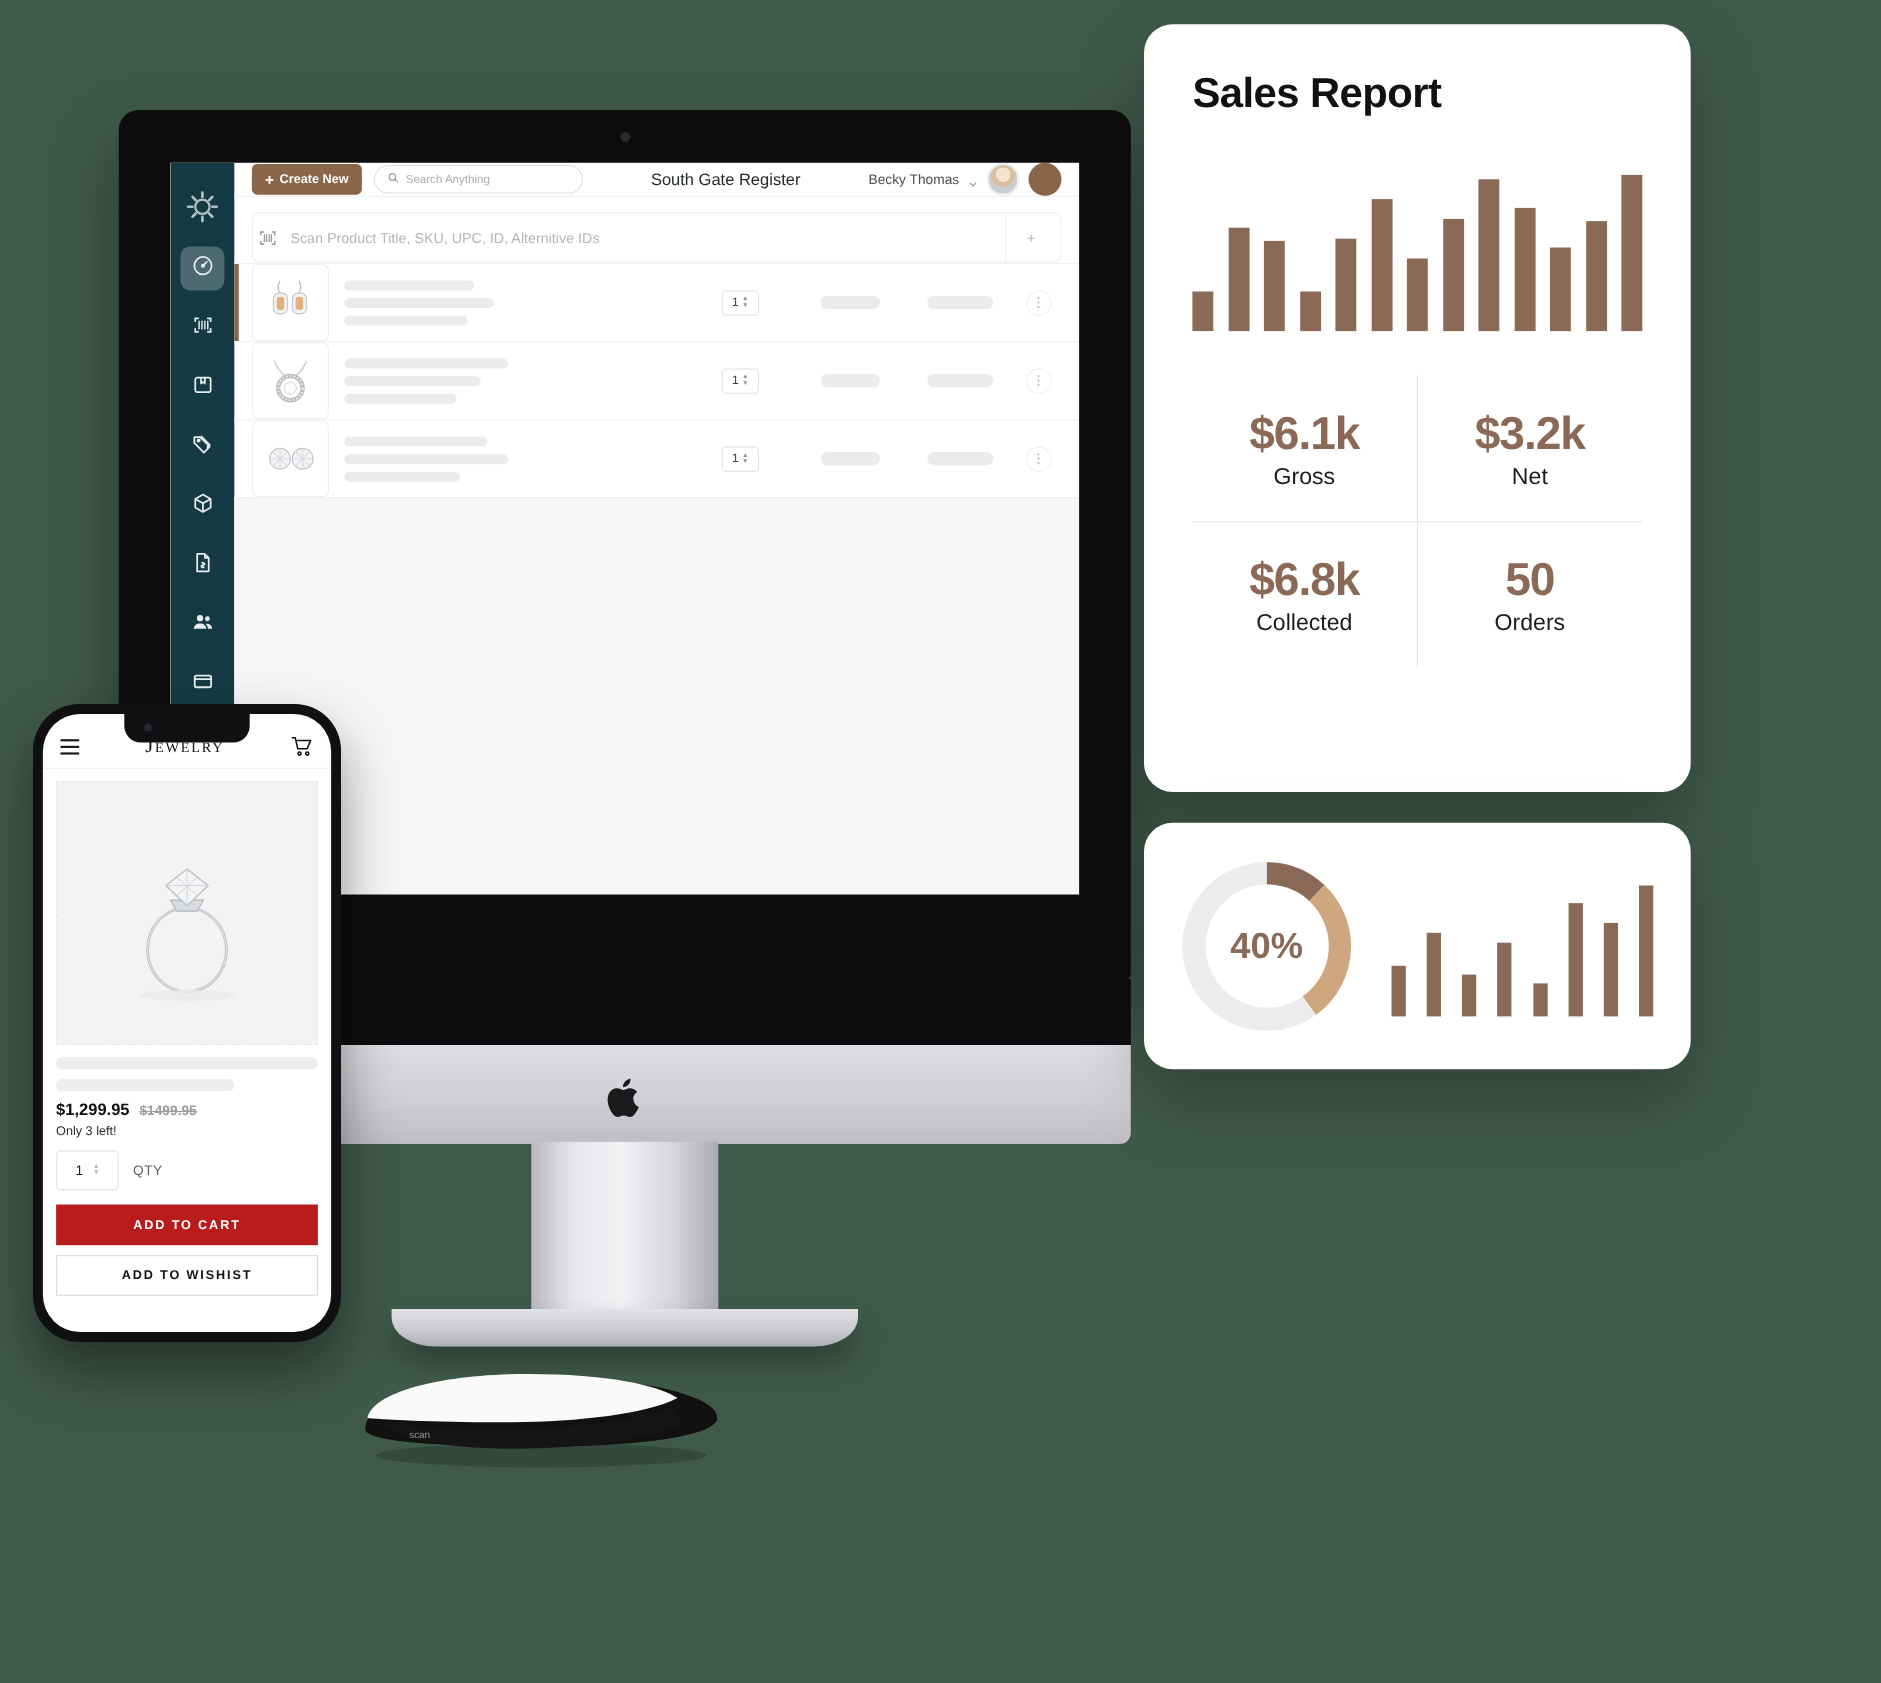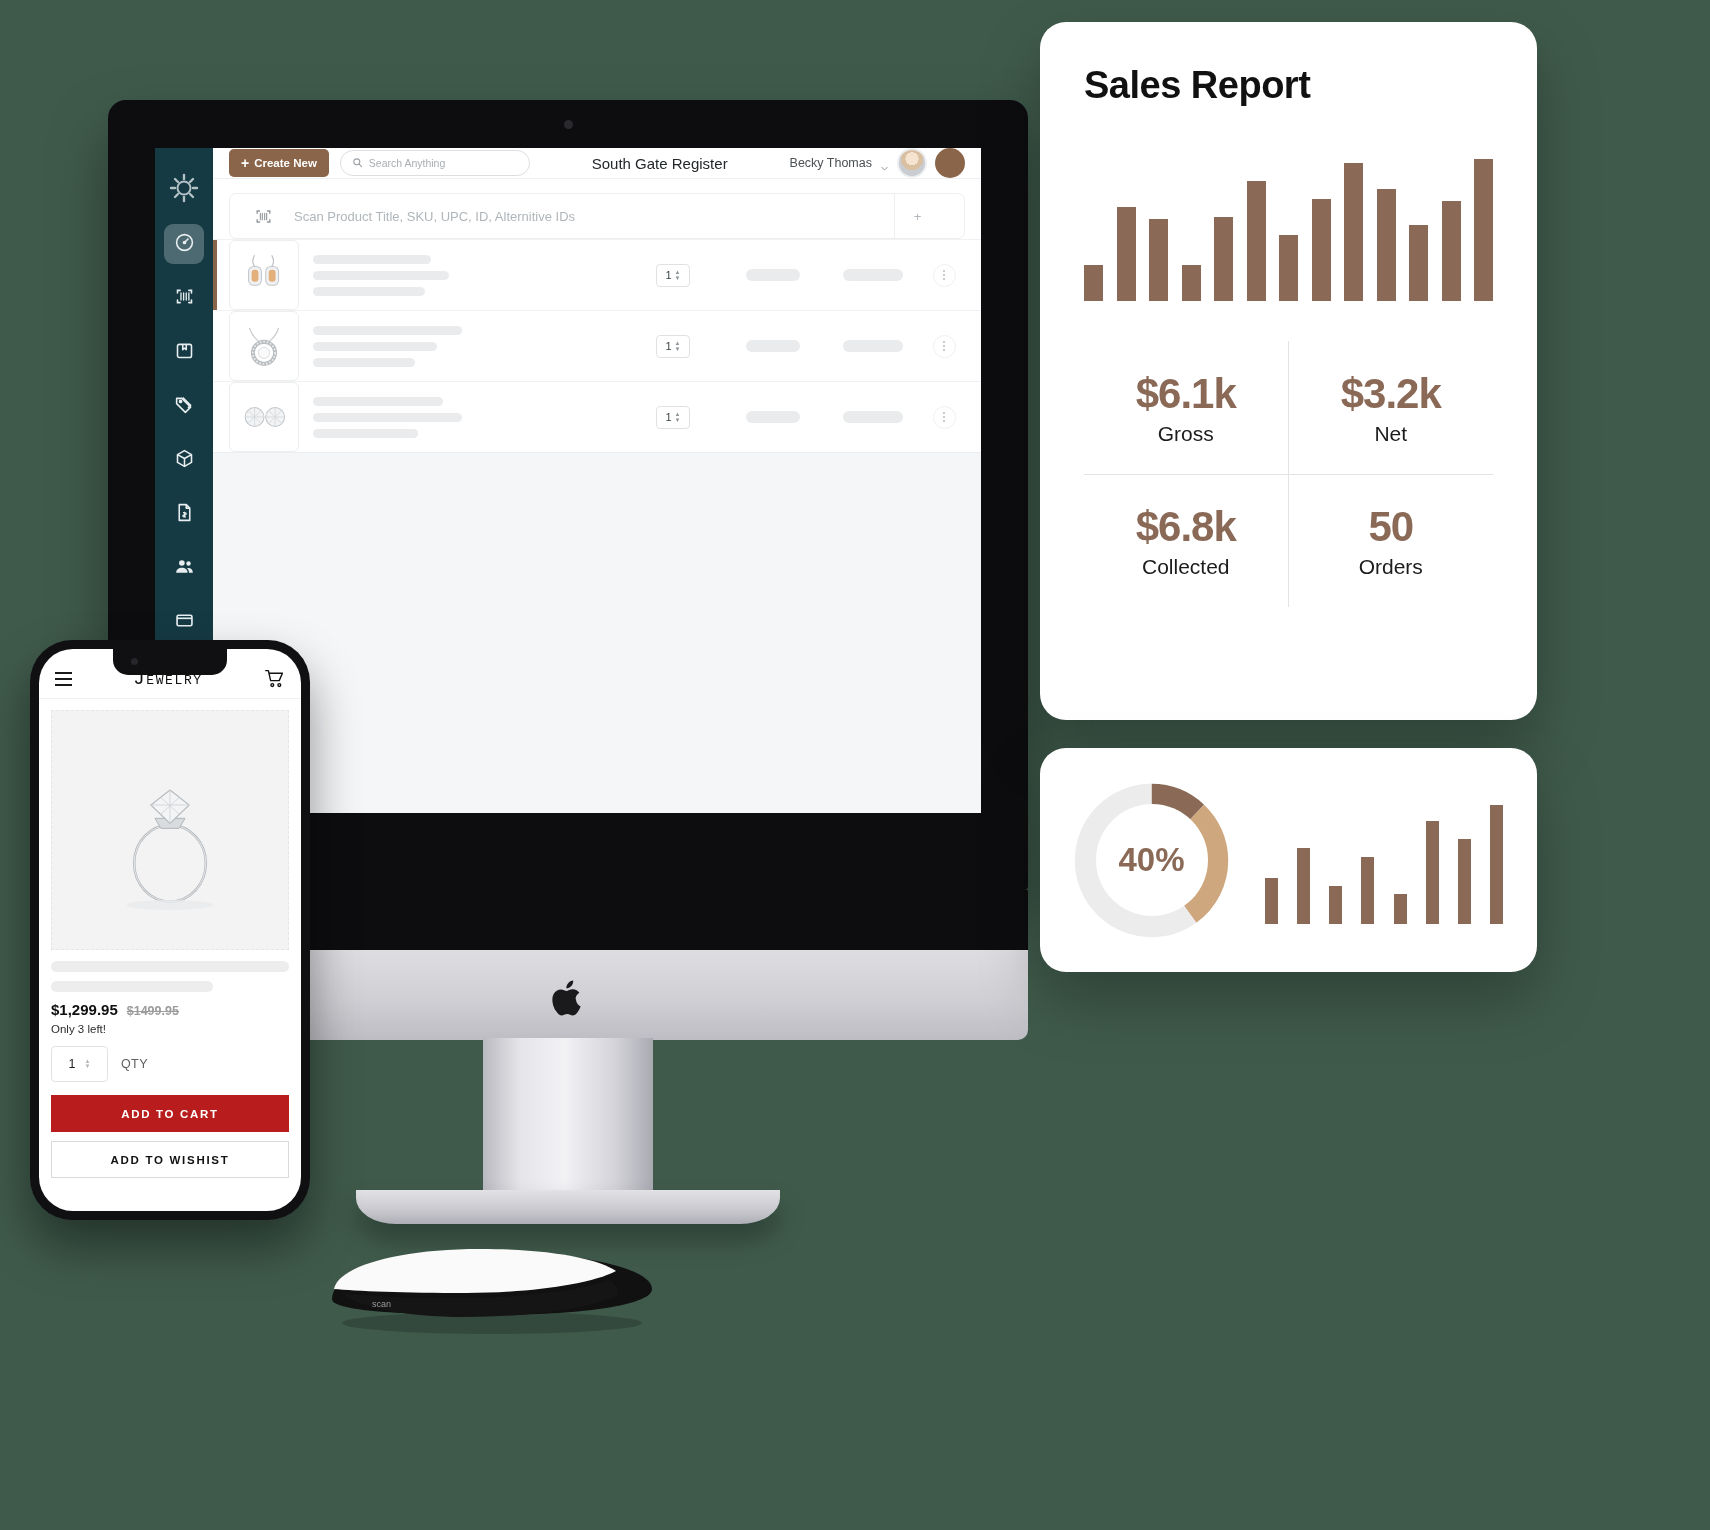--- a/index.html
+++ b/index.html
@@ -55,21 +55,21 @@
   .reg-title { flex:1; text-align:center; font-size:15px; color:#23282b; }
   .usr { display:flex; align-items:center; gap:8px; }
   .usr-name { font-size:12.5px; color:#4a5054; }
   .usr-chev { width:9px; height:9px; color:#8d9498; }
   .avatar { width:30px; height:30px; border-radius:50%; flex:0 0 30px;
             background:radial-gradient(circle at 50% 34%,#f6e3cf 0 30%,#d9c0a3 31% 52%,#c9ccd0 53% 100%);
             border:2px solid #eceef0; }
   .avatar2 { width:30px; height:30px; border-radius:50%; flex:0 0 30px; background:#8a6549; }
 
   .scanbar { margin:14px 16px 0; height:46px; border:1px solid #eceef0; border-radius:7px;
-             display:flex; align-items:center; gap:21px; padding:0 24px; background:#fff; }
+             display:flex; align-items:center; gap:11px; padding:0 4px; background:#fff; }
   .scanbar .bc { width:19px; height:19px; color:#8f979b; flex:0 0 19px; }
   .scanbar span { font-size:13px; color:#b0b6ba; }
   .scan-plus { width:46px; display:flex; align-items:center; justify-content:center;
                font-size:23px; color:#6c7478; border-left:1px solid #eceef0; height:46px; }
 
   .thead { display:flex; align-items:center; height:38px; padding:0 16px; margin-top:8px;
            font-size:12.5px; color:#3a4145; }
   .th-item { flex:1; }
   .th-qty { width:100px; text-align:center; }
   .th-price { width:100px; text-align:center; }
@@ -103,21 +103,21 @@
   .ph-inner { position:relative; width:100%; height:100%; background:#fff;
               border-radius:34px; overflow:hidden; display:flex; flex-direction:column; }
   .notch { position:absolute; left:50%; top:0; margin-left:-57px; width:114px; height:26px;
            background:#101013; border-radius:0 0 15px 15px; z-index:4; }
   .notch i { position:absolute; left:18px; top:9px; width:7px; height:7px; border-radius:50%;
              background:#26262c; }
   .ph-head { height:50px; display:flex; align-items:center; justify-content:space-between;
              padding:10px 16px 0; flex:0 0 50px; border-bottom:1px solid #f0f0f0; }
   .burger { display:flex; flex-direction:column; gap:4px; }
   .burger i { width:17px; height:2px; background:#1a1a1a; display:block; }
-  .brand { font-family:Liberation Mono, monospace; font-size:19px; letter-spacing:1.6px;
+  .brand { font-family:Liberation Serif, serif; font-size:19px; letter-spacing:1.6px;
            color:#111; font-variant:small-caps; }
   .cart-ic { width:21px; height:21px; color:#111; }
   .ph-img { margin:11px 12px 0; height:240px; background:#f3f3f3; border:1px dashed #e6e6e6;
             display:flex; align-items:center; justify-content:center; }
   .ph-body { padding:11px 12px 0; }
   .ph-ln { height:11px; border-radius:6px; background:#ededed; margin-bottom:9px; }
   .price-row { display:flex; align-items:baseline; gap:9px; margin-top:0; }
   .price { font-size:15px; font-weight:700; color:#0f0f0f; }
   .price-old { font-size:12.5px; color:#9c9c9c; text-decoration:line-through;font-weight:bold; }
   .stock { font-size:11.5px; color:#2c2c2c; margin-top:5px; }

